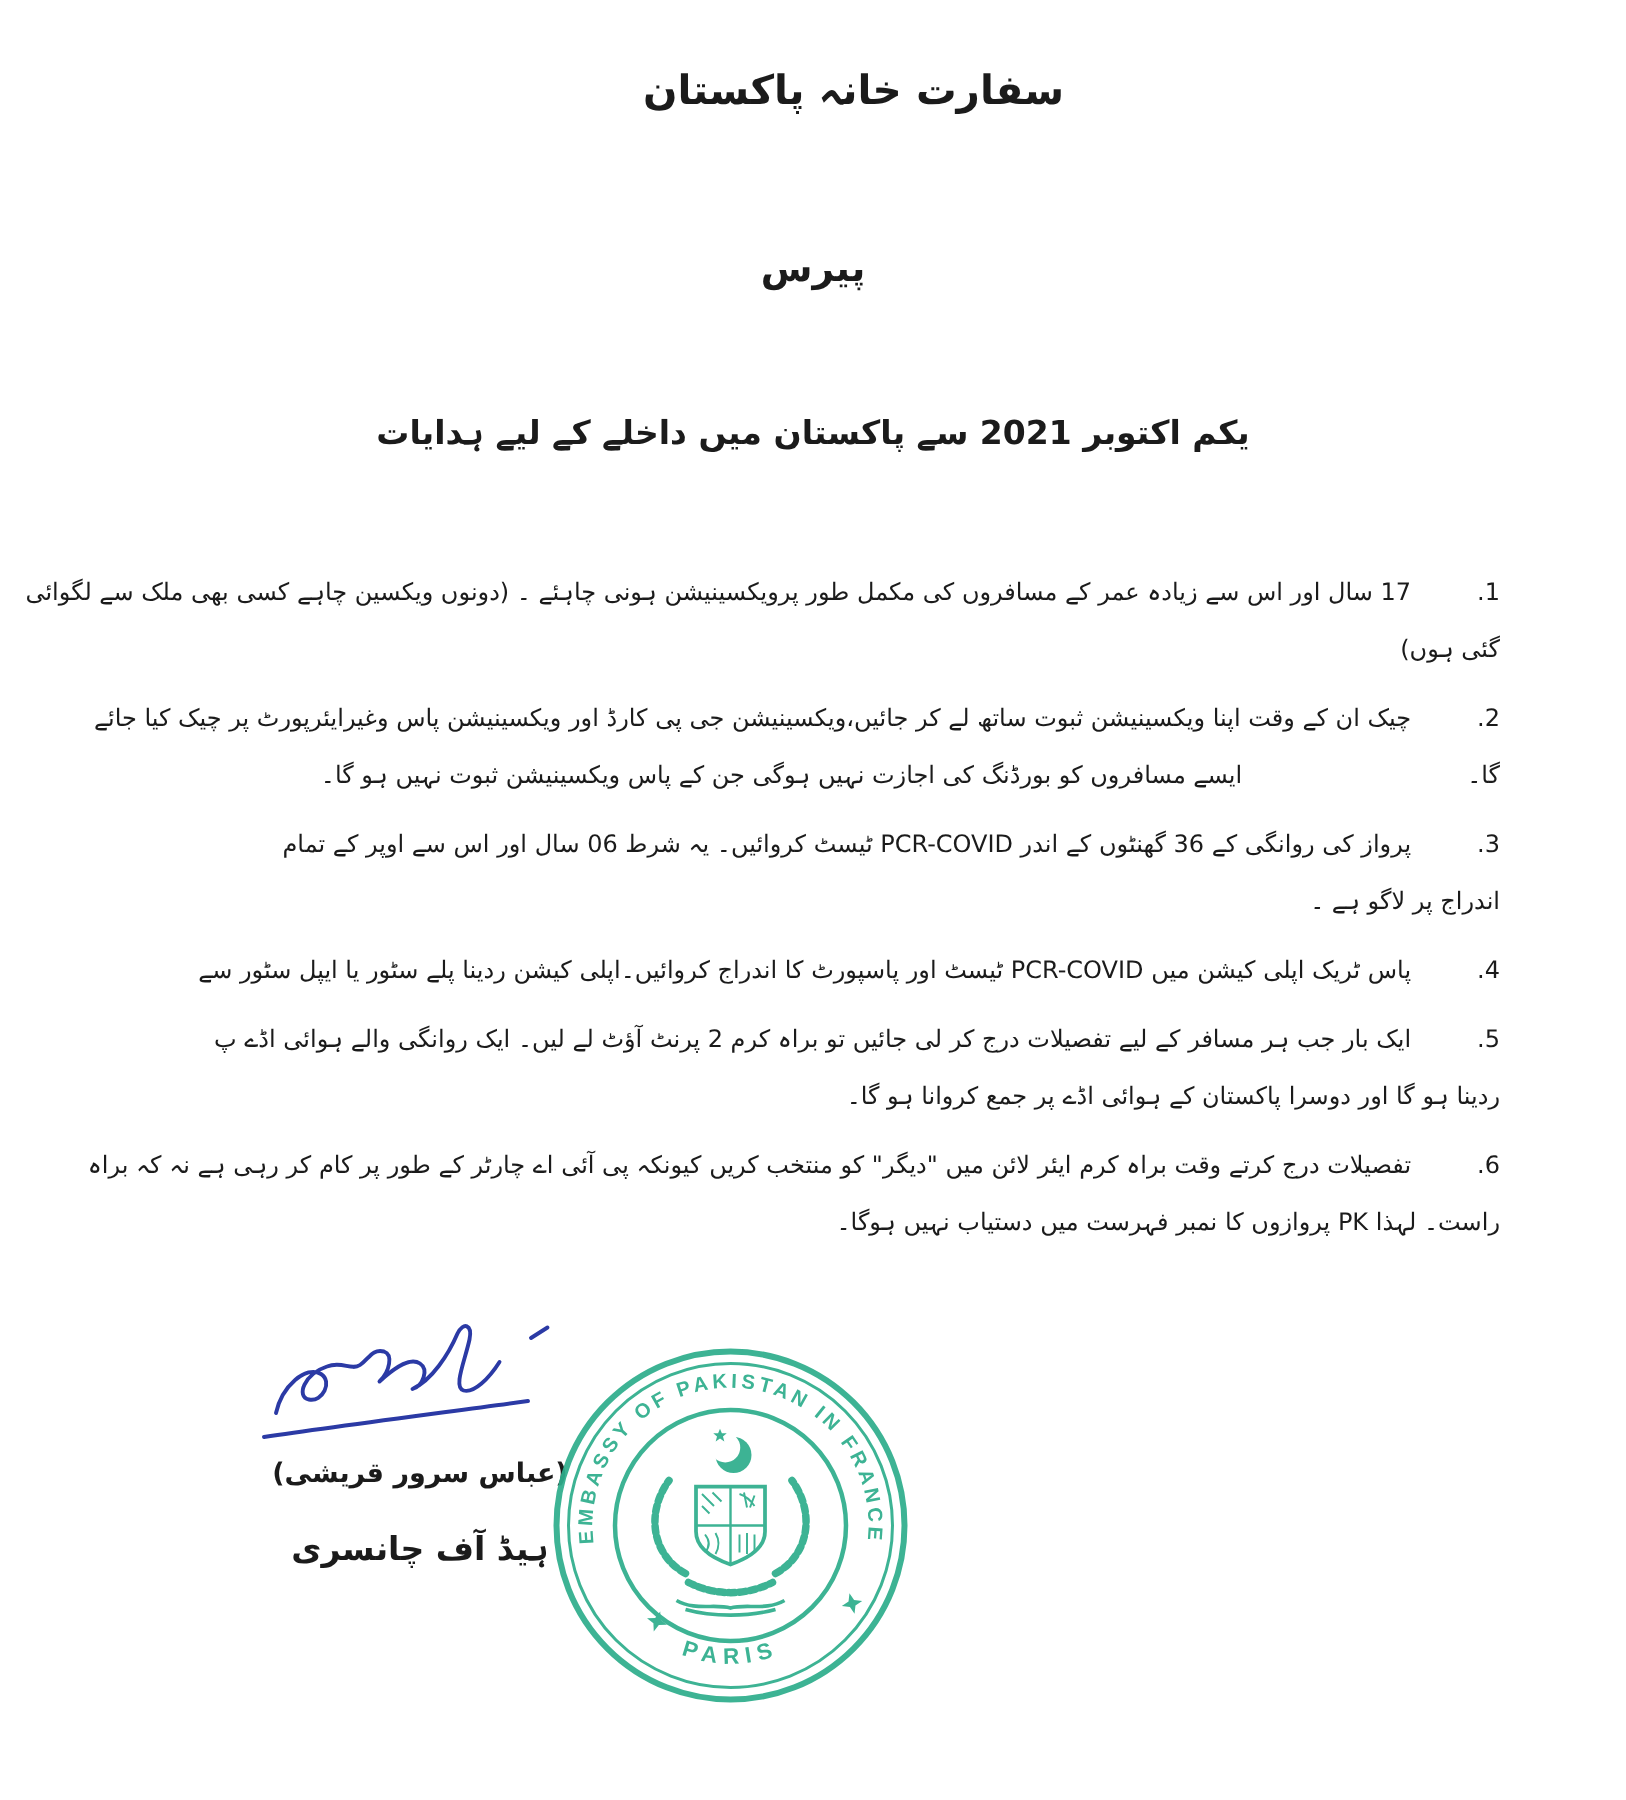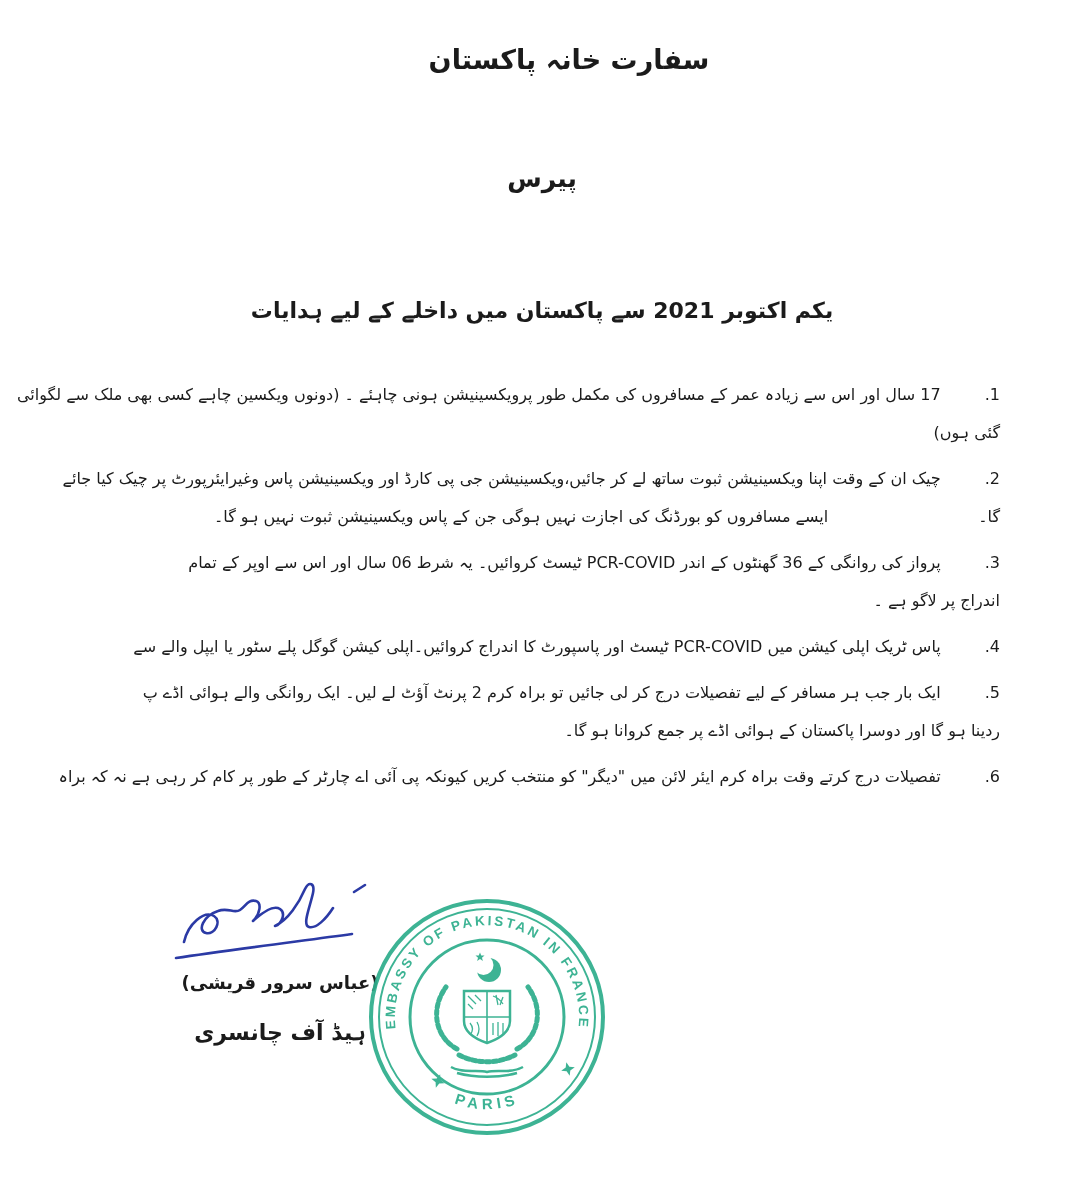--- a/index.html
+++ b/index.html
@@ -4,21 +4,21 @@
 <style>
   html,body{margin:0;padding:0;}
   body{
     width:1084px;height:1200px;position:relative;overflow:hidden;
     background:#ffffff;color:#1b1b1b;
     font-family:"DejaVu Sans",sans-serif;
   }
   .center-line{position:absolute;left:0;width:100%;text-align:center;direction:rtl;}
   #org-heading{top:44px;font-size:27px;font-weight:bold;letter-spacing:.5px;margin-left:27px;}
   #city-heading{top:118px;font-size:25px;font-weight:bold;margin-top:46px;}
-  #doc-title{top:298px;font-size:22px;font-weight:bold;}
+  #doc-title{top:276px;font-size:22px;font-weight:bold;}
   #instruction-list{position:absolute;top:376px;right:84px;width:940px;}
   .item{
     direction:rtl;text-align:right;font-size:16px;line-height:38px;
     margin-bottom:8px;white-space:nowrap;
   }
   .num{display:inline-block;}
   .tab{display:inline-block;width:44px;}
   .gap{display:inline-block;width:150px;}
   #signature-svg{position:absolute;left:168px;top:880px;}
   #signer-name{position:absolute;left:150px;top:972px;width:260px;text-align:center;
@@ -33,23 +33,23 @@
 
 <div class="center-line" id="org-heading">سفارت خانہ پاکستان</div>
 <div class="center-line" id="city-heading">پیرس</div>
 
 <div class="center-line" id="doc-title">یکم اکتوبر 2021 سے پاکستان میں داخلے کے لیے ہدایات</div>
 
 <div id="instruction-list">
     <div class="item" dir="rtl"><span class="num">1.</span><span class="tab"></span><span>17 سال اور اس سے زیادہ عمر کے مسافروں کی مکمل طور پرویکسینیشن ہونی چاہئے ۔ (دونوں ویکسین چاہے کسی بھی ملک سے لگوائی</span><br><span>گئی ہوں)</span></div>
     <div class="item" dir="rtl"><span class="num">2.</span><span class="tab"></span><span>چیک ان کے وقت اپنا ویکسینیشن ثبوت ساتھ لے کر جائیں،ویکسینیشن جی پی کارڈ اور ویکسینیشن پاس وغیرایئرپورٹ پر چیک کیا جائے</span><br><span>گا۔</span><span class="gap"></span><span>ایسے مسافروں کو بورڈنگ کی اجازت نہیں ہوگی جن کے پاس ویکسینیشن ثبوت نہیں ہو گا۔</span></div>
     <div class="item" dir="rtl"><span class="num">3.</span><span class="tab"></span><span>پرواز کی روانگی کے 36 گھنٹوں کے اندر PCR-COVID ٹیسٹ کروائیں۔ یہ شرط 06 سال اور اس سے اوپر کے تمام</span><br><span>اندراج پر لاگو ہے ۔</span></div>
-    <div class="item" dir="rtl"><span class="num">4.</span><span class="tab"></span><span>پاس ٹریک اپلی کیشن میں PCR-COVID ٹیسٹ اور پاسپورٹ کا اندراج کروائیں۔اپلی کیشن گوگل پلے سٹور یا ایپل والے سے</span><br></div>
+    <div class="item" dir="rtl"><span class="num">4.</span><span class="tab"></span><span>پاس ٹریک اپلی کیشن میں PCR-COVID ٹیسٹ اور پاسپورٹ کا اندراج کروائیں۔اپلی کیشن ردینا پلے سٹور یا ایپل سٹور سے</span><br></div>
     <div class="item" dir="rtl"><span class="num">5.</span><span class="tab"></span><span>ایک بار جب ہر مسافر کے لیے تفصیلات درج کر لی جائیں تو براہ کرم 2 پرنٹ آؤٹ لے لیں۔ ایک روانگی والے ہوائی اڈے پ</span><br><span>ردینا ہو گا اور دوسرا پاکستان کے ہوائی اڈے پر جمع کروانا ہو گا۔</span></div>
-    <div class="item" dir="rtl"><span class="num">6.</span><span class="tab"></span><span>تفصیلات درج کرتے وقت براہ کرم ایئر لائن میں "دیگر" کو منتخب کریں کیونکہ پی آئی اے چارٹر کے طور پر کام کر رہی ہے نہ کہ براہ</span><br></div>
+    <div class="item" dir="rtl"><span class="num">6.</span><span class="tab"></span><span>تفصیلات درج کرتے وقت براہ کرم ایئر لائن میں "دیگر" کو منتخب کریں کیونکہ پی آئی اے چارٹر کے طور پر کام کر رہی ہے نہ کہ براہ</span><br><span>راست۔ لہذا PK پروازوں کا نمبر فہرست میں دستیاب نہیں ہوگا۔</span></div>
   </div>
 
 <svg id="signature-svg" width="210" height="92" viewBox="0 0 210 92">
   <g fill="none" stroke="#2b3aa5" stroke-width="2.6" stroke-linecap="round" stroke-linejoin="round">
     <path d="M 16,62
       C 20,44 36,30 46,36 C 54,41 47,55 38,53 C 29,51 35,36 50,31
       C 60,27 66,34 72,30 C 78,26 80,19 88,21 C 94,23 92,34 85,41
       C 97,30 106,25 112,29 C 118,33 114,44 107,46
       C 120,40 131,23 137,9 C 141,1 147,3 145,13
       C 142,27 134,45 141,47 C 148,49 158,39 165,28"></path>

